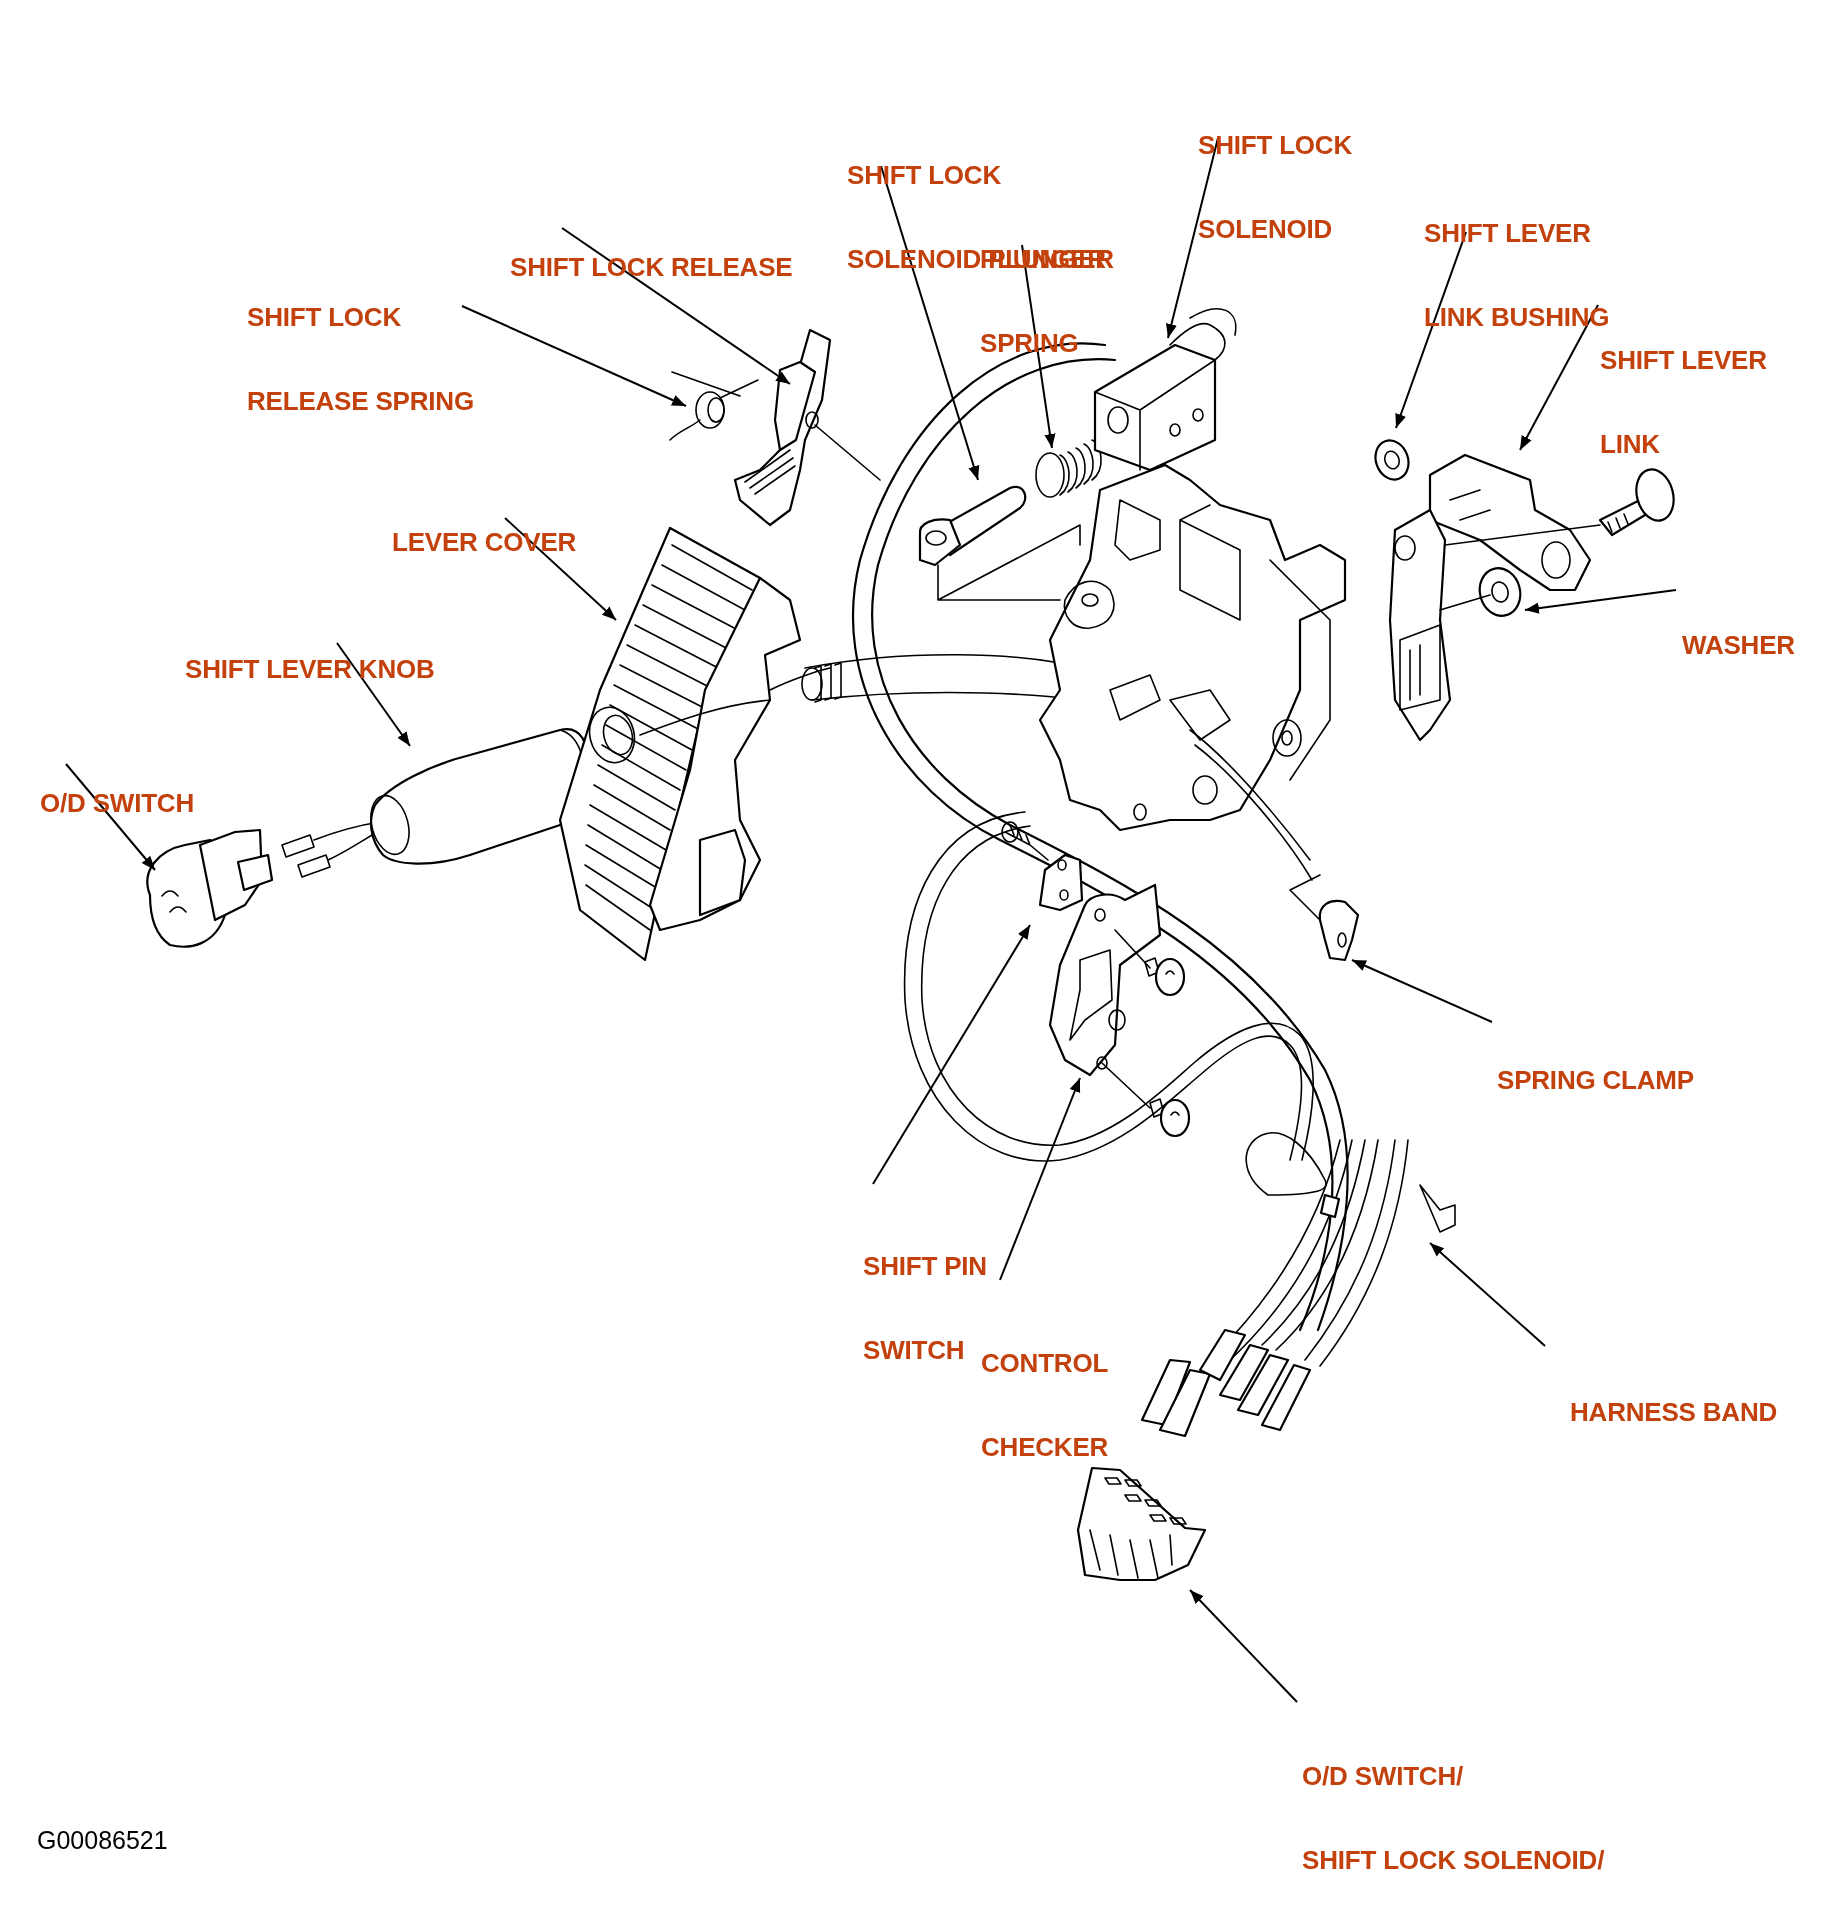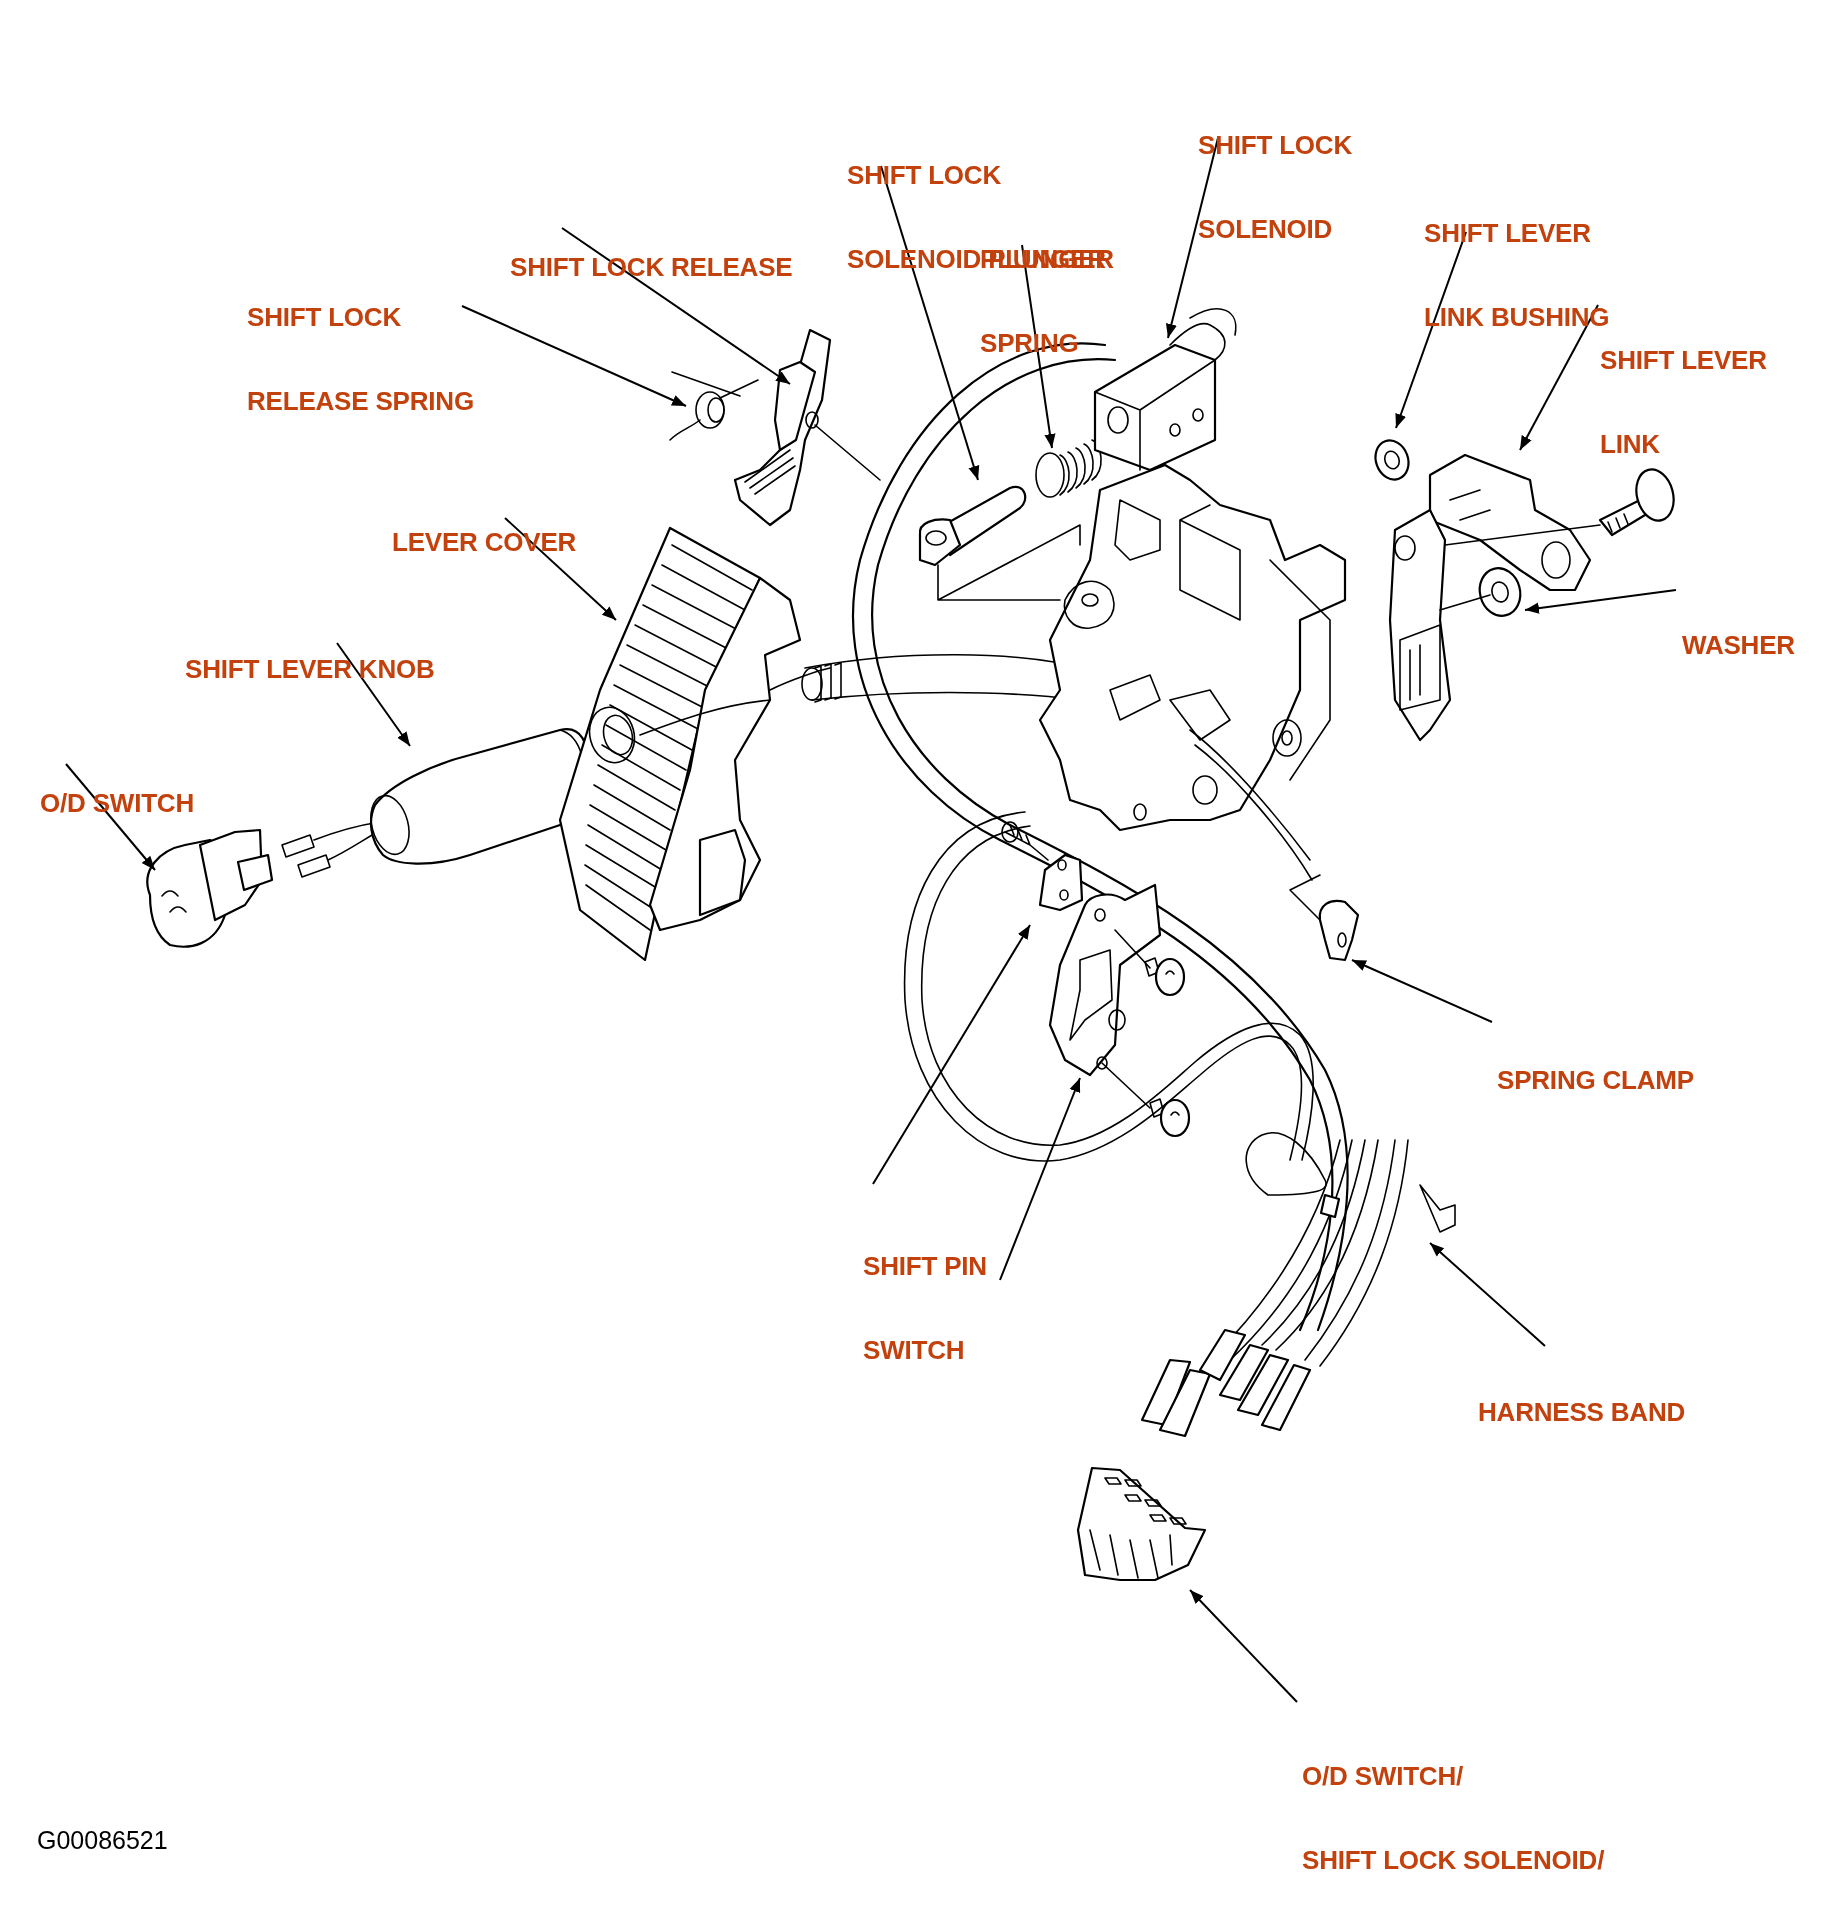--- a/index.html
+++ b/index.html
@@ -248,21 +248,25 @@
   <div class="lbl" style="left:40px; top:733px;">
     <span>O/D SWITCH</span>
   </div>
   <div class="lbl" style="left:1497px; top:1010px;">
     <span>SPRING CLAMP</span>
   </div>
   <div class="lbl" style="left:863px; top:1196px;">
     <span>SHIFT PIN</span>
     <span>SWITCH</span>
   </div>
-  <div class="lbl" style="left:1478px; top:1342px;">
+  <div class="lbl" style="left:981px; top:1293px;">
+    <span>CONTROL</span>
+    <span>CHECKER</span>
+  </div>
+  <div class="lbl" style="left:1570px; top:1342px;">
     <span>HARNESS BAND</span>
   </div>
   <div class="lbl" style="left:1302px; top:1706px;">
     <span>O/D SWITCH/</span>
     <span>SHIFT LOCK SOLENOID/</span>
     
     
   </div>
 
   <div class="fig-id" style="left:37px; top:1826px;">G00086521</div>

